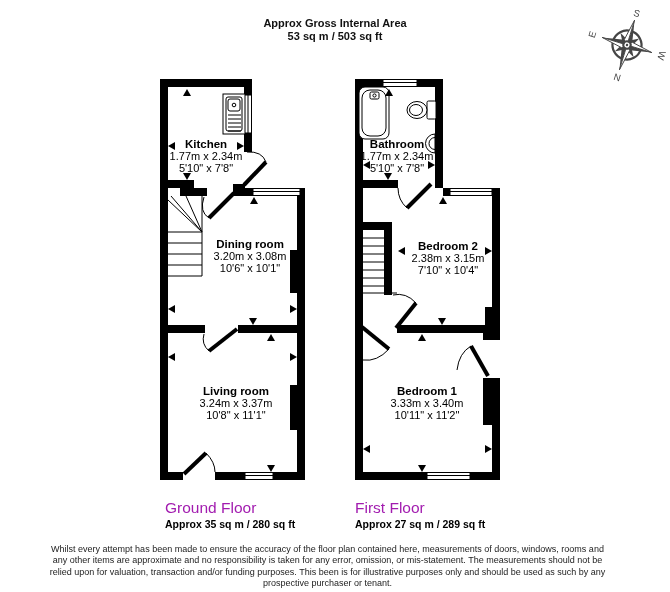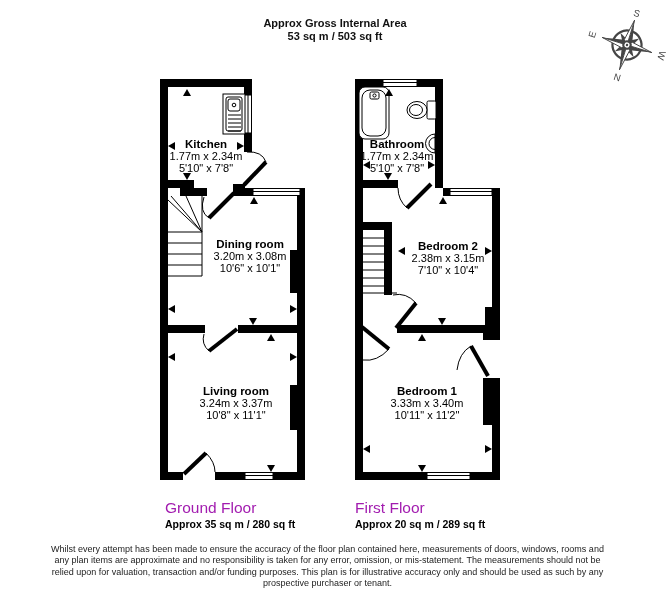--- a/index.html
+++ b/index.html
@@ -276,22 +276,22 @@
       <text class="compass-letter" x="0" y="-30" text-anchor="middle">S</text>
       <text class="compass-letter" x="0" y="37" text-anchor="middle">N</text>
       <text class="compass-letter" text-anchor="middle" transform="translate(-33,0) rotate(-90)">E</text>
       <text class="compass-letter" text-anchor="middle" transform="translate(33,0) rotate(90)">W</text>
     </g>
   </svg>
 
   <div class="floor-label" style="left:165px;top:499px;">Ground Floor</div>
   <div class="floor-area" style="left:165px;top:518px;">Approx 35 sq m / 280 sq ft</div>
   <div class="floor-label" style="left:355px;top:499px;">First Floor</div>
-  <div class="floor-area" style="left:355px;top:518px;">Approx 20 sq m / 289 sq ft</div>
+  <div class="floor-area" style="left:355px;top:518px;">Approx 27 sq m / 289 sq ft</div>
 
   <div class="disclaimer">
     <div>Whilst every attempt has been made to ensure the accuracy of the floor plan contained here, measurements of doors, windows, rooms and</div>
-    <div>any plan items are approximate and no responsibility is taken for any error, omission, or mis-statement. The measurements should not be</div>
-    <div>relied upon for valuation, transaction and/or funding purposes. This plan is for illustrative accuracy only and should be used as such by any</div>
+    <div>any other items are approximate and no responsibility is taken for any error, omission, or mis-statement. The measurements should not be</div>
+    <div>relied upon for valuation, transaction and/or funding purposes. This been is for illustrative purposes only and should be used as such by any</div>
     <div>prospective purchaser or tenant.</div>
   </div>
 
 </div>
 
 </body></html>

